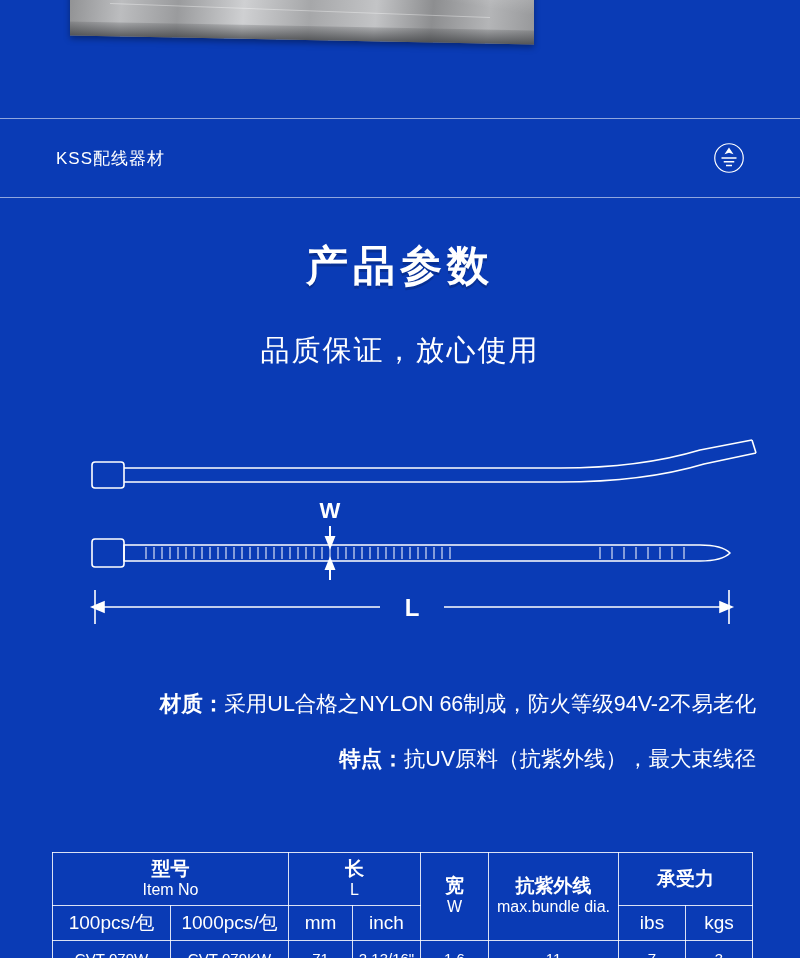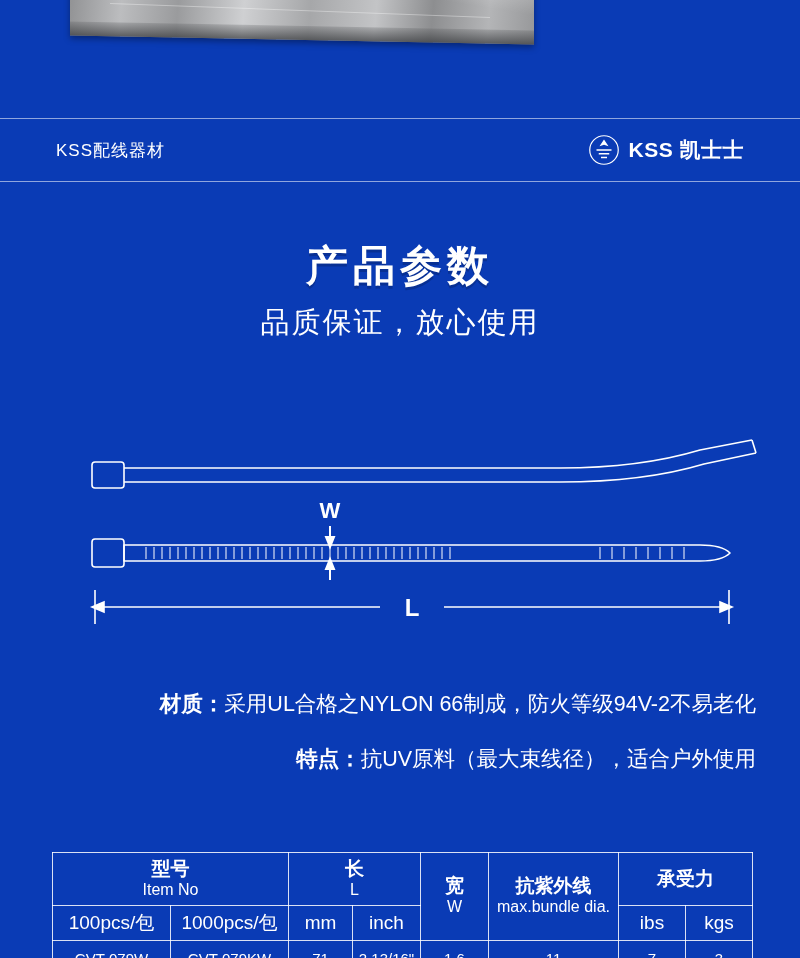--- a/index.html
+++ b/index.html
@@ -50,21 +50,21 @@
     background: rgba(255,255,255,0.35);
     height: 1px;
   }
 
   
   .header-bar {
     position: absolute;
     left: 0;
     top: 118px;
     width: 800px;
-    height: 64px;
+    height: 80px;
     border-top: 1px solid rgba(255,255,255,0.55);
     border-bottom: 1px solid rgba(255,255,255,0.55);
     display: flex;
     align-items: center;
     justify-content: space-between;
     box-sizing: border-box;
     padding: 0 56px 0 56px;
   }
   .header-left {
     font-size: 17px;
@@ -98,21 +98,21 @@
   .main-title {
     font-size: 42px;
     font-weight: bold;
     letter-spacing: 5px;
     line-height: 1;
     margin: 0;
     color: #ffffff;
     text-shadow: 0 3px 0 rgba(0,0,0,0.18);
   }
   .sub-title {
-    margin-top: 16px;
+    margin-top: 44px;
     font-size: 29px;
     letter-spacing: 2px;
     color: #ffffff;
   }
 
   
   .diagram {
     position: absolute;
     left: 0;
     top: 430px;
@@ -185,21 +185,20 @@
 <div class="header-bar">
   <div class="header-left">KSS配线器材</div>
   <div class="header-right">
     <span class="kss-logo-mark">
       <svg viewBox="0 0 40 40" width="30" height="30" aria-hidden="true">
         <circle cx="20" cy="20" r="19" fill="none" stroke="#ffffff" stroke-width="1.6"></circle>
         <path d="M20 6 L26 15 L20 13 L14 15 Z" fill="#ffffff"></path>
         <path d="M10 20 H30 M13 25 H27 M16 30 H24" stroke="#ffffff" stroke-width="1.8" fill="none"></path>
       </svg>
     </span>
-    <span class="header-brand">KSS 凯士士</span>
   </div>
 </div>
 
 <div class="title-block">
   <h1 class="main-title">产品参数</h1>
   <div class="sub-title">品质保证，放心使用</div>
 </div>
 
 <div class="diagram">
   <svg width="800" height="215" viewBox="0 0 800 215" aria-hidden="true">
@@ -252,21 +251,21 @@
     </g>
     <text x="412" y="186" fill="#ffffff" font-size="24" font-weight="bold" text-anchor="middle" font-family="Liberation Sans, sans-serif">L</text>
   </svg>
 </div>
 
 <div class="spec-lines">
   <div class="spec-row">
     <span class="spec-label">材质：</span><span>采用UL合格之NYLON 66制成，防火等级94V-2不易老化</span>
   </div>
   <div class="spec-row">
-    <span class="spec-label">特点：</span><span>抗UV原料（最大束线径），适合户外使用</span>
+    <span class="spec-label">特点：</span><span>抗UV原料（抗紫外线），最大束线径</span>
   </div>
 </div>
 
 <div class="table-wrap">
   <table class="spec-table">
     <colgroup>
       <col style="width:118px">
       <col style="width:118px">
       <col style="width:64px">
       <col style="width:68px">

